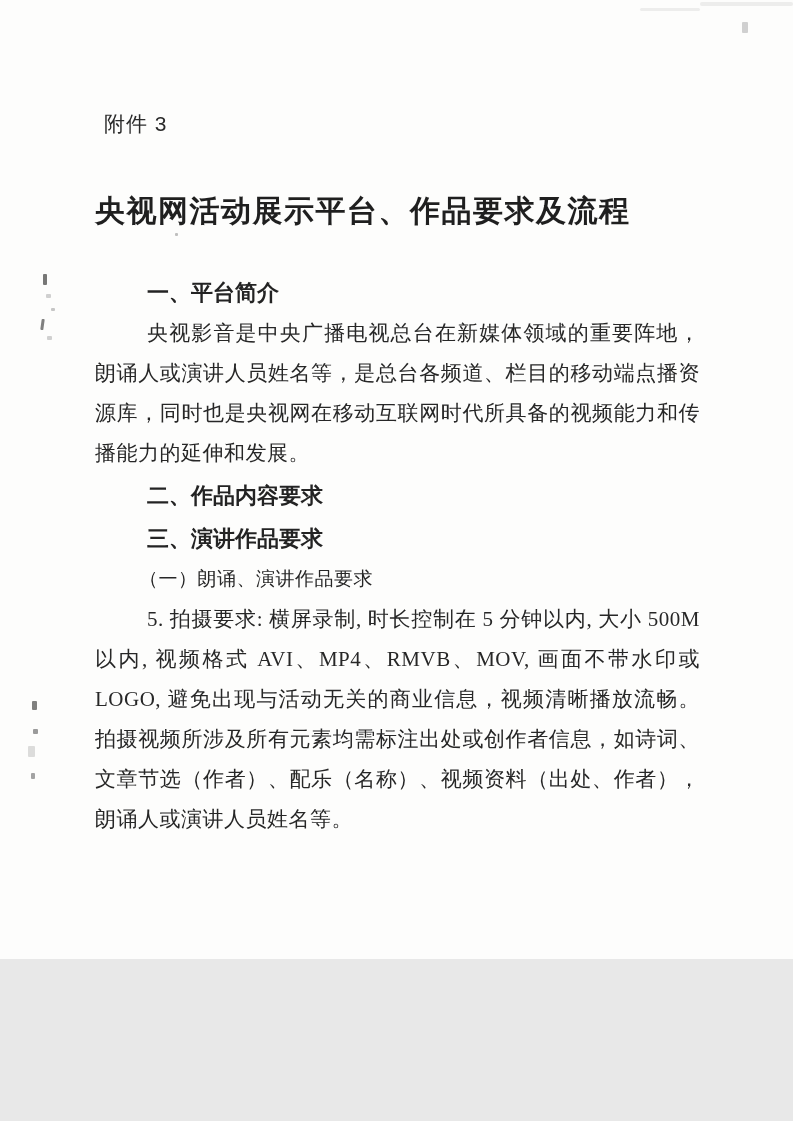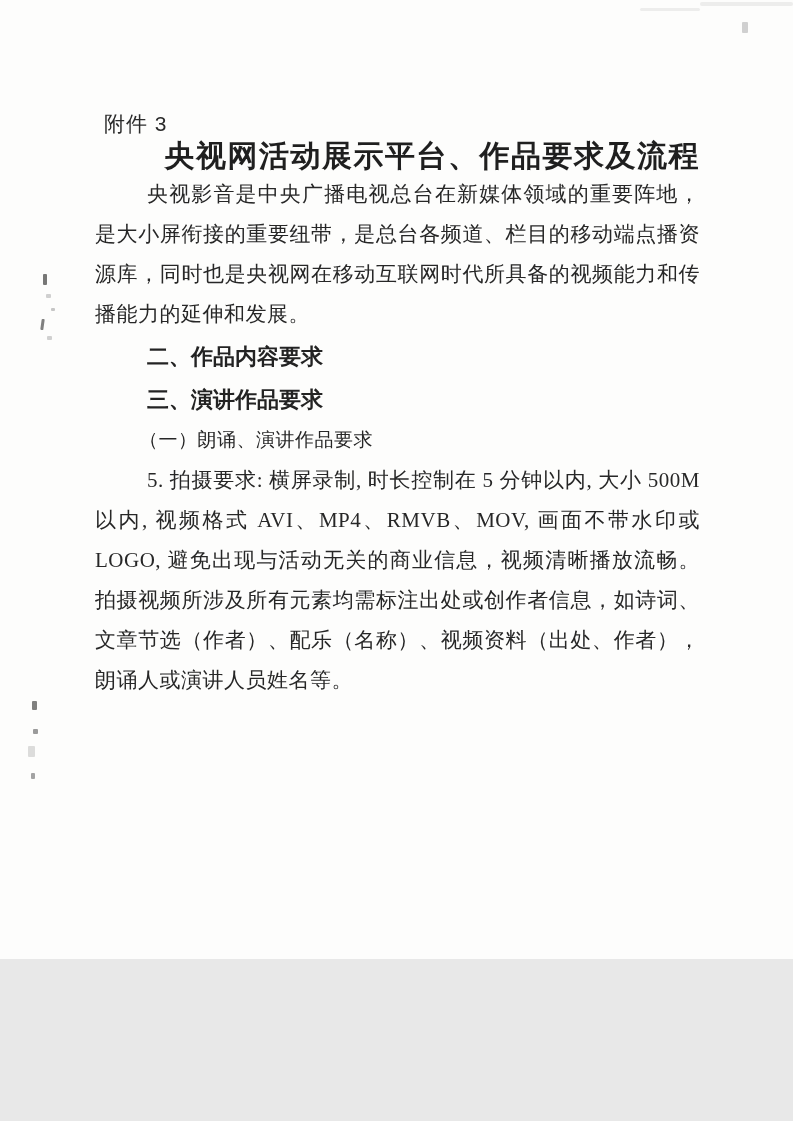--- a/index.html
+++ b/index.html
@@ -27,21 +27,22 @@
   .attachment-label {
     margin-top: 110px;
     margin-left: 9px;
     font-family: "Liberation Sans", "DejaVu Sans", sans-serif;
     font-size: 21px;
     font-weight: 500;
     letter-spacing: 1px;
     color: #2b2b2b;
   }
   .doc-title {
-    text-align: right;
+    margin-top: 55px;
+    text-align: left;
     font-family: "Liberation Sans", "DejaVu Sans", sans-serif;
     font-size: 30px;
     font-weight: 700;
     letter-spacing: 1.5px;
     color: #1f1f1f;
     line-height: 36px;
   }
   .sec-heading {
     margin: 0;
     margin-top: 3px;
@@ -97,22 +98,23 @@
 <body>
 
 <div class="page">
 
   <div class="content">
 
     <div class="attachment-label">附件 3</div>
 
     <div class="doc-title">央视网活动展示平台、作品要求及流程</div>
 
+    <h2 class="sec-heading first">一、平台简介</h2>
 
-    <p class="body-para">央视影音是中央广播电视总台在新媒体领域的重要阵地，是大小屏衔接的重要纽带，是总台各频道、栏目的移动端点播资源库，同时也是央视网在移动互联网时代所具备的视频能力和传播能力的延伸和发展。</p>
+    <p class="body-para">央视影音是中央广播电视总台在新媒体领域的重要阵地，朗诵人或演讲人员姓名等，是总台各频道、栏目的移动端点播资源库，同时也是央视网在移动互联网时代所具备的视频能力和传播能力的延伸和发展。</p>
 
     <h2 class="sec-heading">二、作品内容要求</h2>
 
 
     <h2 class="sec-heading">三、演讲作品要求</h2>
 
     <p class="sub-heading">（一）朗诵、演讲作品要求</p>
 
     <p class="body-para">5. 拍摄要求: 横屏录制, 时长控制在 5 分钟以内, 大小 500M 以内, 视频格式 AVI、MP4、RMVB、MOV, 画面不带水印或 LOGO, 避免出现与活动无关的商业信息，视频清晰播放流畅。拍摄视频所涉及所有元素均需标注出处或创作者信息，如诗词、文章节选（作者）、配乐（名称）、视频资料（出处、作者），朗诵人或演讲人员姓名等。</p>
 

